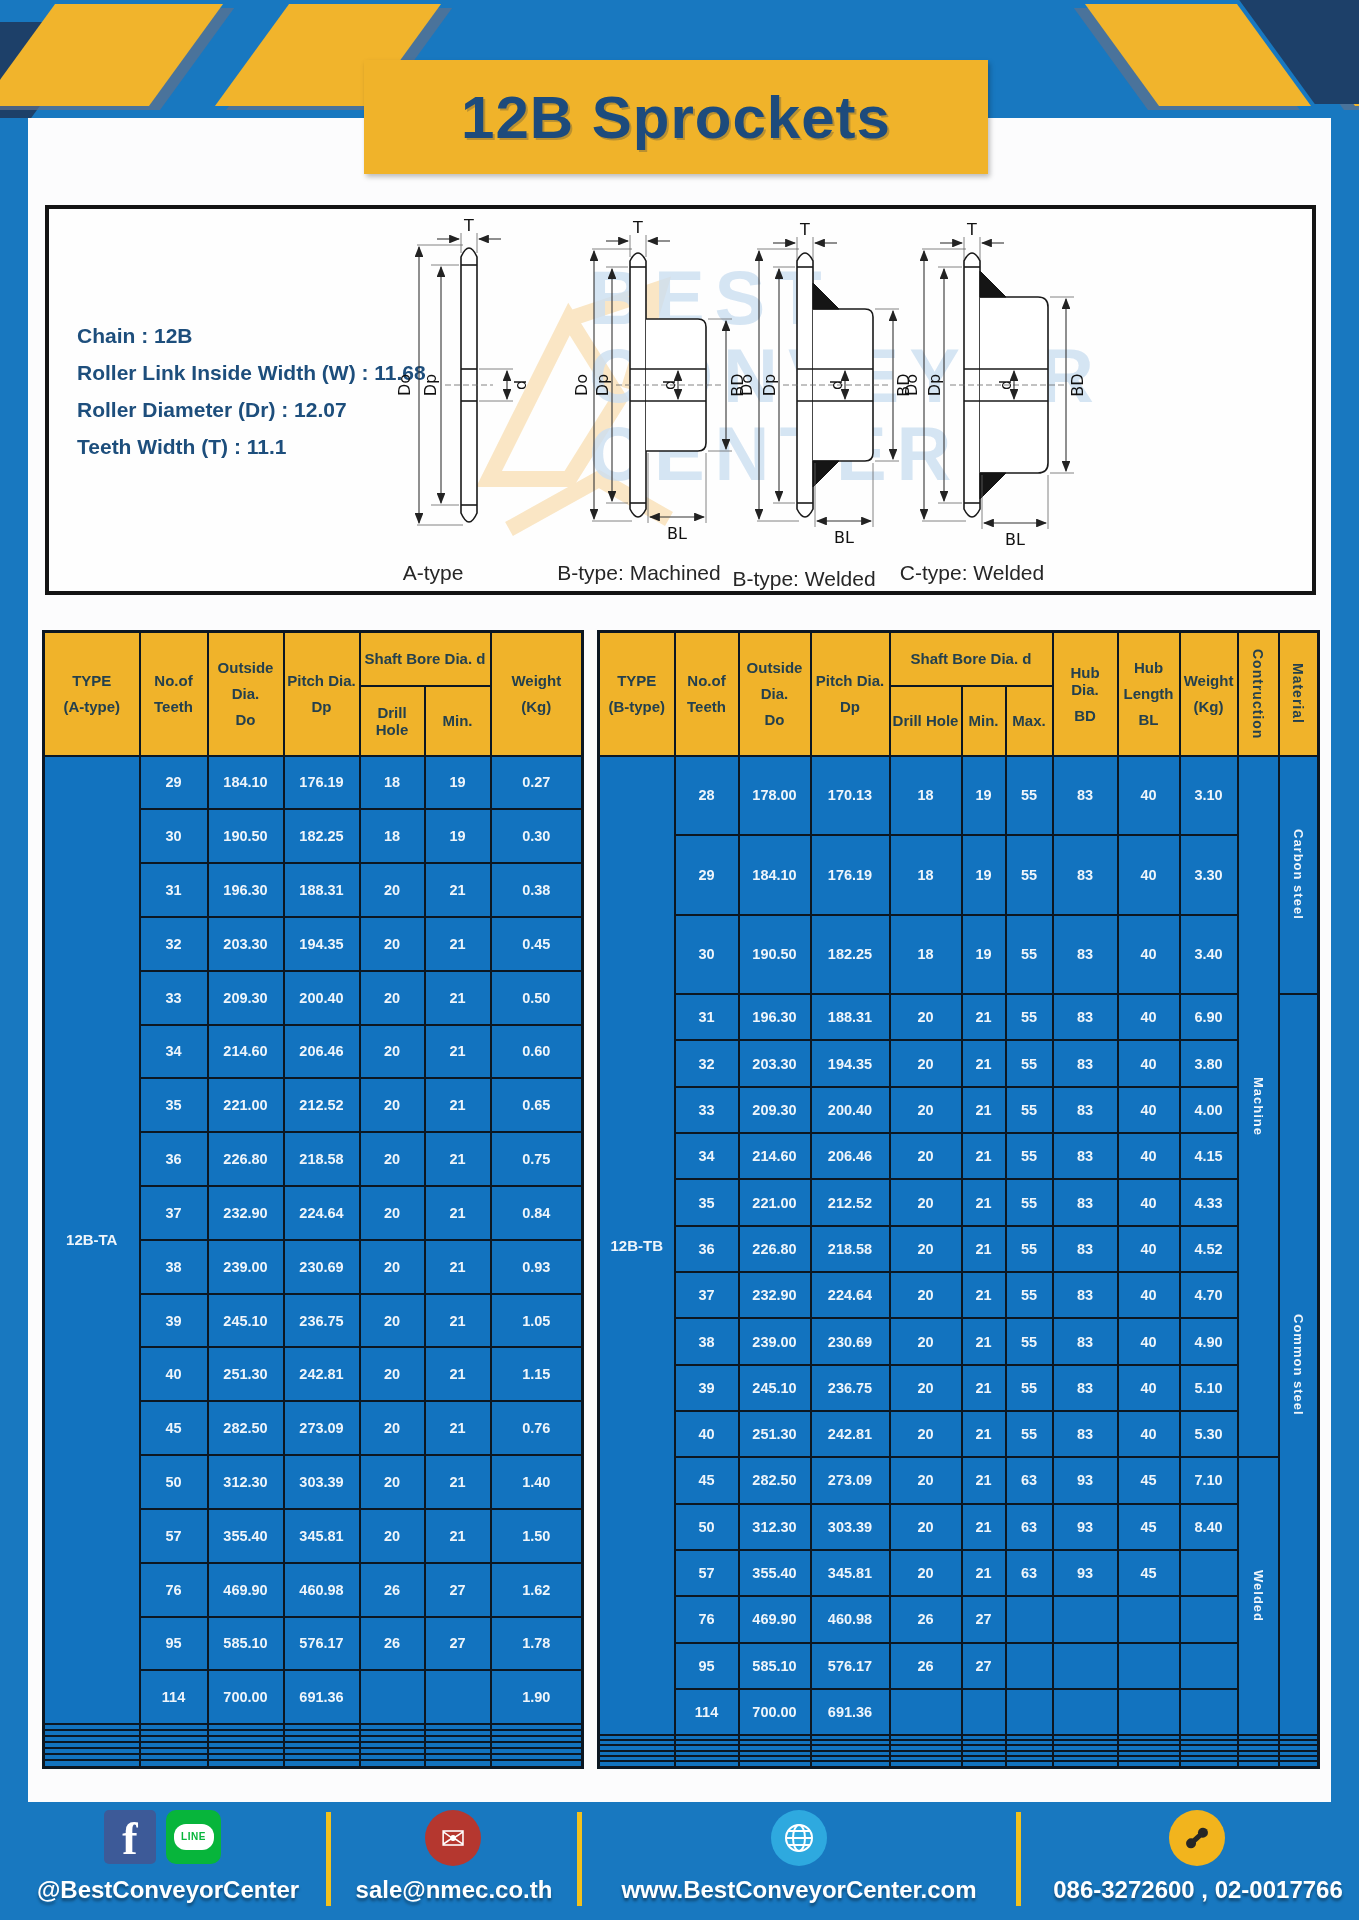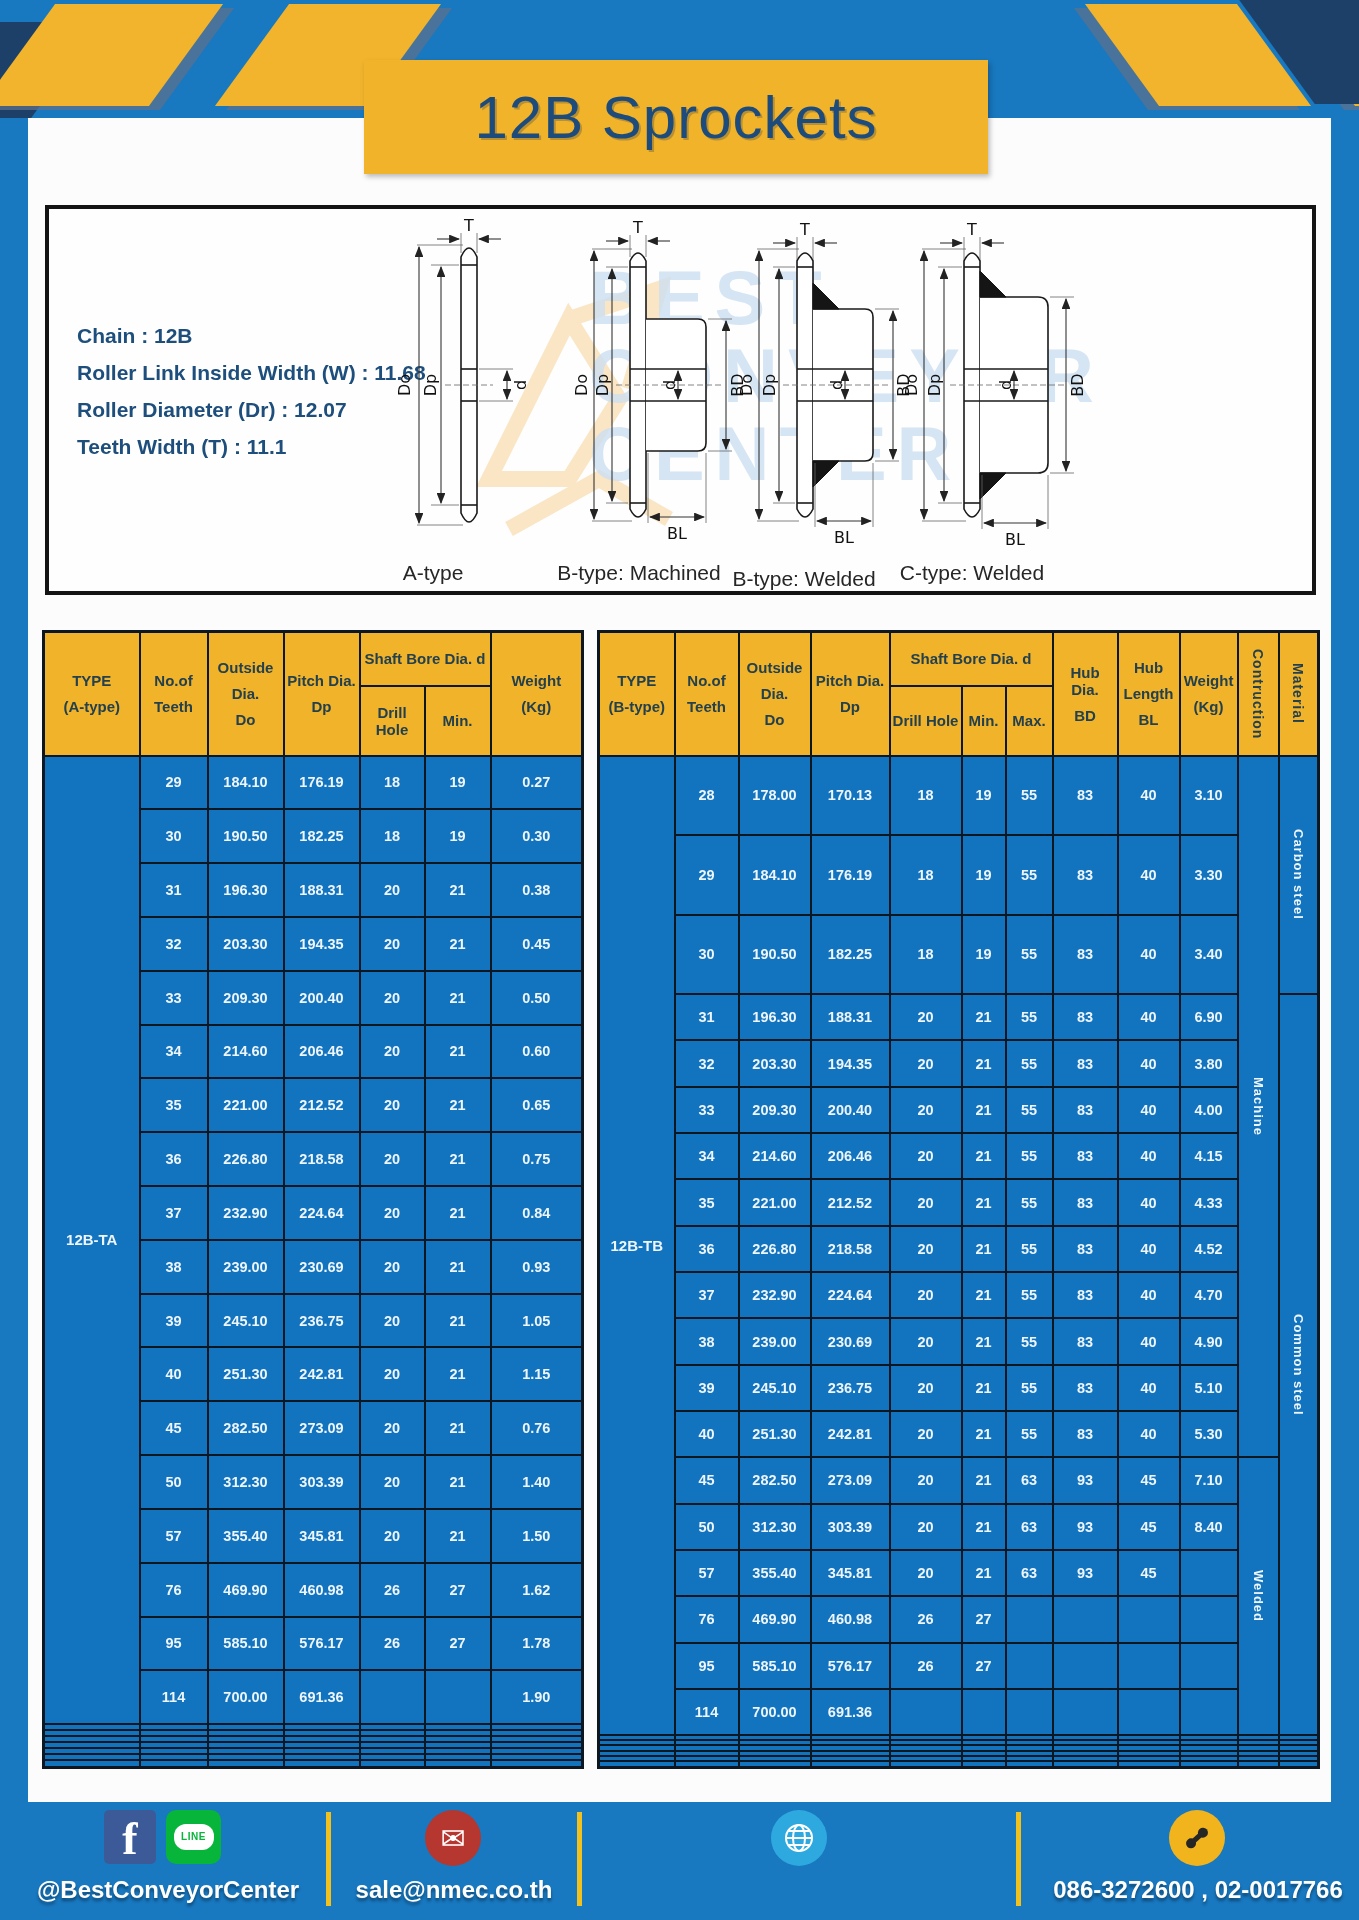--- a/index.html
+++ b/index.html
@@ -11,21 +11,21 @@
   .stripe{position:absolute;top:4px;height:102px;background:#f1b42c;transform:skewX(-36deg);box-shadow:14px 4px 0 rgba(96,112,140,.7);}
   .striper{position:absolute;top:4px;height:102px;background:#f1b42c;transform:skewX(36deg);box-shadow:-14px 4px 0 rgba(96,112,140,.7);}
   .navy-left{position:absolute;left:-52px;top:22px;width:118px;height:96px;background:#1d4069;transform:skewX(-36deg);}
   .navy-right{position:absolute;right:-48px;top:0;width:130px;height:104px;background:#1d4069;transform:skewX(36deg);}
 
   .white-page{position:absolute;left:28px;top:118px;width:1303px;height:1684px;background:#fcfcfd;}
 
   
   .title-box{position:absolute;left:364px;top:60px;width:624px;height:114px;background:#f0b32a;
              display:flex;align-items:center;justify-content:center;box-shadow:2px 3px 5px rgba(0,0,0,.25);}
-  .title-box h1{margin:0;font-size:60px;font-weight:normal;color:#1d4b7c;letter-spacing:1px;
+  .title-box h1{margin:0;font-size:60px;font-weight:bold;color:#1d4b7c;letter-spacing:1px;
                 text-shadow:2px 2px 0 rgba(20,40,70,.25);}
 
   
   .diagram-panel{position:absolute;left:45px;top:205px;width:1263px;height:382px;background:#fefefe;
                  border:4px solid #141414;overflow:hidden;}
   .wm-text{position:absolute;left:540px;top:50px;width:600px;color:#ccdff1;font-weight:bold;
            font-size:76px;line-height:78px;letter-spacing:10px;opacity:.8;pointer-events:none;}
   .wm-logo{position:absolute;left:400px;top:20px;opacity:.45;pointer-events:none;}
   .specs{position:absolute;left:28px;top:108px;color:#1d4e7c;font-size:21px;font-weight:bold;line-height:37px;white-space:nowrap;}
   .diag{position:absolute;top:8px;}
@@ -880,20 +880,21 @@
       <svg width="34" height="34" viewBox="0 0 34 34">
         <g stroke="#fff" stroke-width="2" fill="none">
           <circle cx="17" cy="17" r="13"></circle>
           <ellipse cx="17" cy="17" rx="6" ry="13"></ellipse>
           <line x1="4" y1="17" x2="30" y2="17"></line>
           <line x1="6" y1="10" x2="28" y2="10"></line>
           <line x1="6" y1="24" x2="28" y2="24"></line>
         </g>
       </svg>
     </div>
+    <span class="f-label" style="left:799px;">www.BestConveyorCenter.com</span>
 
     <div class="fdiv" style="left:1016px;"></div>
 
     <div class="circle-icon icon-phone">
       <svg width="32" height="32" viewBox="0 0 32 32">
         <g fill="#262626" transform="rotate(-42 16 16)">
           <circle cx="8" cy="16" r="5"></circle>
           <circle cx="24" cy="16" r="5"></circle>
           <rect x="8" y="13.4" width="16" height="5.2"></rect>
         </g>

